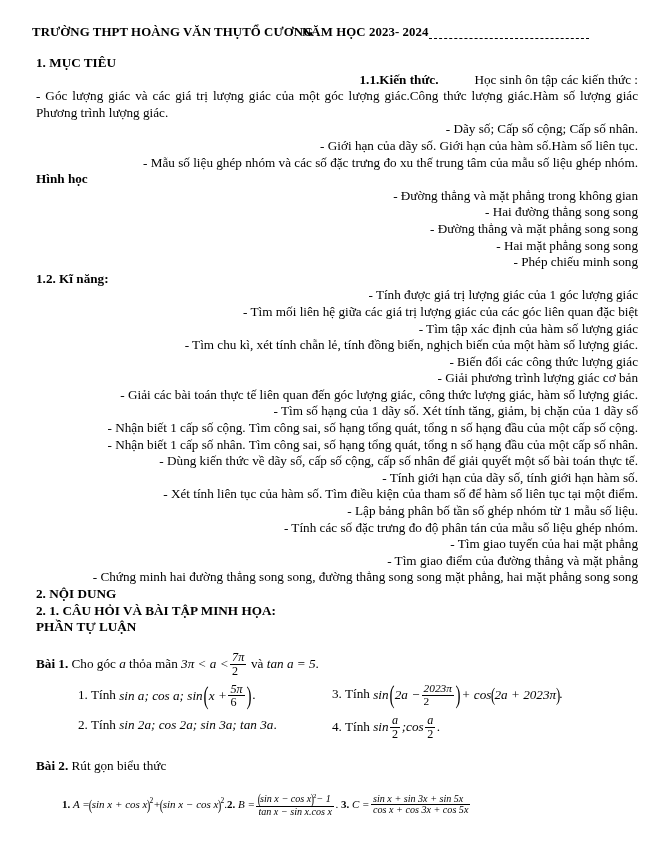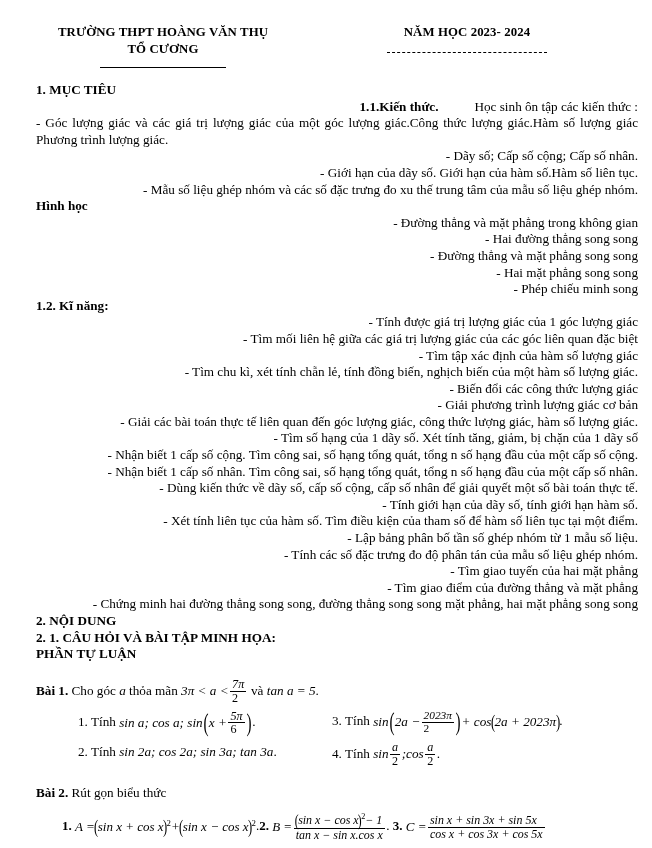--- a/index.html
+++ b/index.html
@@ -26,21 +26,21 @@
 
   
   .header {
     display: flex;
     flex-direction: row;
     align-items: flex-start;
     padding-top: 24px;
   }
   .header-col {
     display: flex;
-    flex-direction: column;
+    flex-direction: row;
     align-items: center;
   }
   .header-left {
     width: 262px;
     margin-left: 32px;
   }
   .header-right {
     width: 330px;
     margin-left: 8px;
   }
@@ -172,23 +172,23 @@
     font-size: 13.2px;
     line-height: 20px;
     white-space: nowrap;
   }
   .bai-line {
     font-size: 13.2px;
     line-height: 18px;
     margin-top: 16px;
   }
   .bai-body {
-    margin-top: 9px;
+    margin-top: 15px;
     padding-left: 26px;
-    font-size: 13px;
+    font-size: 11px;
     line-height: 22px;
   }
   .sep-dot {
     font-style: normal;
   }
 </style>
 </head>
 <body>
 
 <div class="page">

